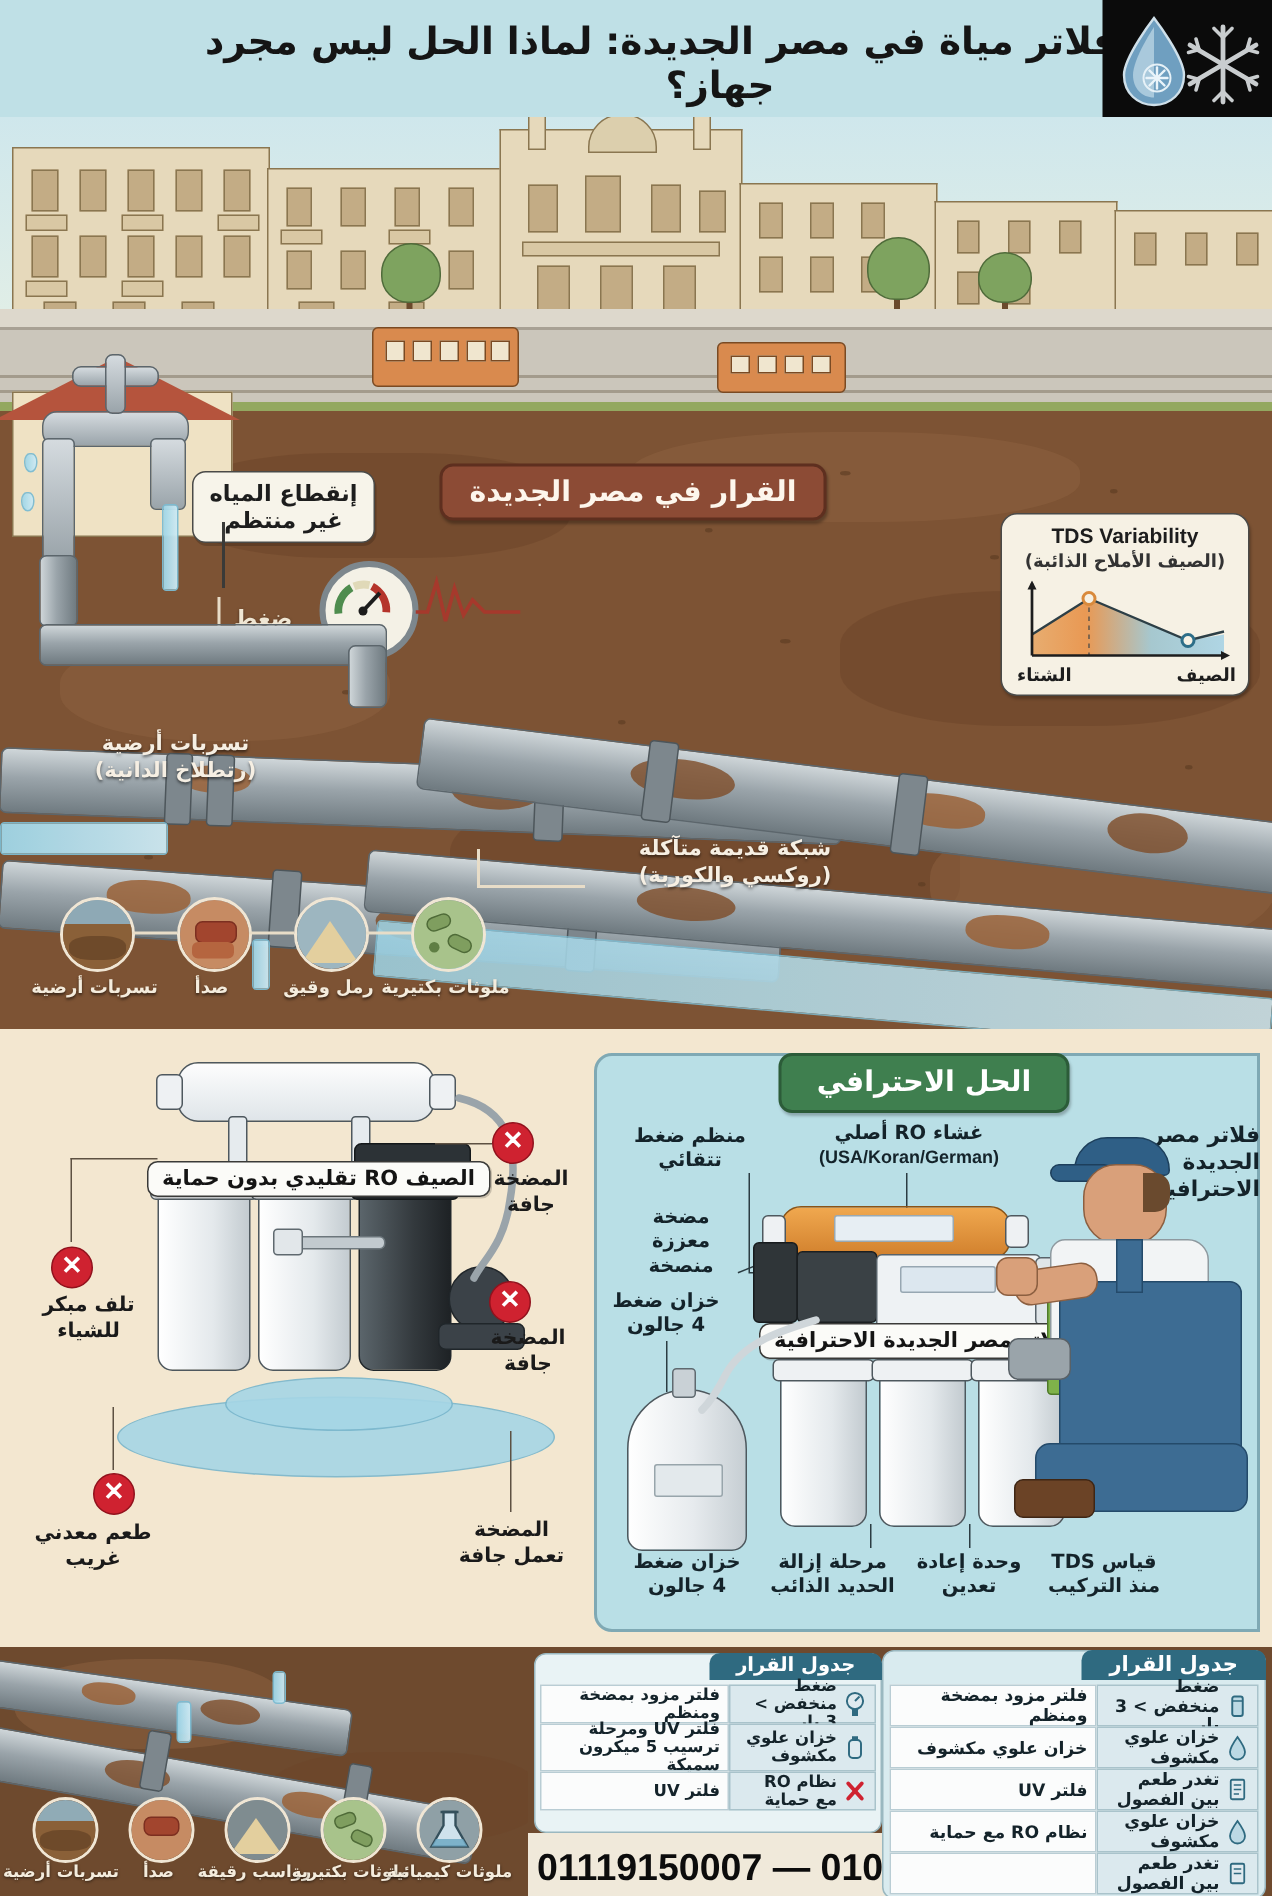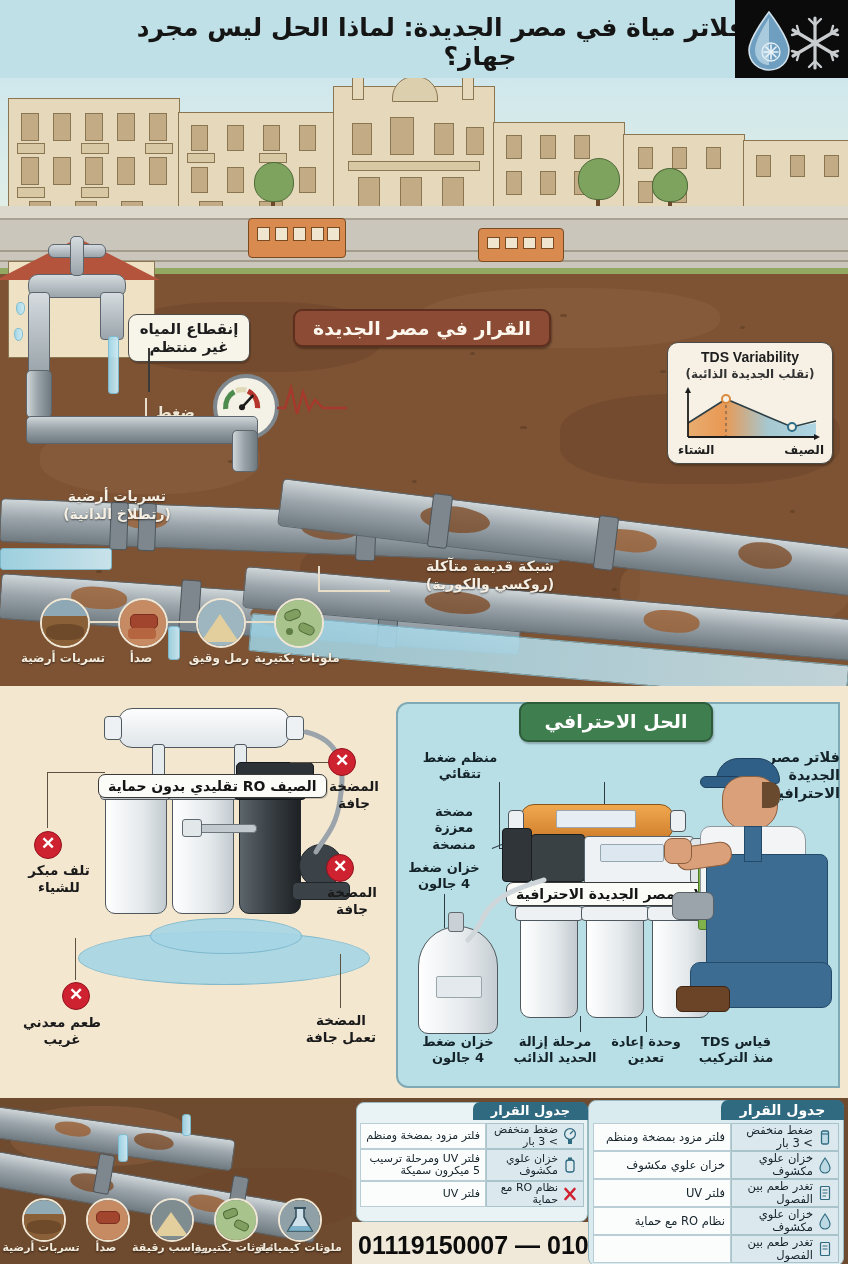--- a/index.html
+++ b/index.html
@@ -149,21 +149,21 @@
   #scene3{left:0;top:1098px;width:848px;height:166px;background:#6e4a2e;}
   #s3-left{position:absolute;left:0;top:0;width:352px;height:166px;background:#6e4a2e;overflow:hidden;}
 
   
   .tbl{position:absolute;background:#e9f3f5;border:1.5px solid #9ab8c0;border-radius:8px;}
   .tbl-head{position:absolute;background:#2f6a80;color:#ffffff;font-size:13px;font-weight:bold;
         text-align:center;border-radius:7px 7px 0 0;}
   .trow{position:absolute;display:flex;flex-direction:row;align-items:center;}
   .tcell-cond{background:#dbe9ee;border:1px solid #a9c3cb;color:#14232a;}
   .tcell-act{background:#fbfcfc;border:1px solid #b9cdd4;color:#14232a;}
-  .tcell{font-size:11px;font-weight:normal;line-height:1.1;padding:2px 5px;
+  .tcell{font-size:11px;font-weight:bold;line-height:1.1;padding:2px 5px;
         box-sizing:border-box;display:flex;align-items:center;}
   .ticon{width:16px;height:18px;flex:0 0 16px;margin-left:4px;}
 
   #phones{position:absolute;left:356px;top:1228px;width:346px;height:34px;
         color:#0c0c0c;font-size:25px;font-weight:bold;text-align:center;line-height:34px;
         font-family:"Liberation Sans",sans-serif;direction:ltr;}
   #phone-strip{position:absolute;left:352px;top:1222px;width:352px;height:42px;background:#f0e9da;}
 </style>
 </head>
 <body>
@@ -407,21 +407,21 @@
     <div class="water-stream" style="left:168px;top:548px;width:10px;height:32px;"></div>
     <div class="water-stream" style="left:250px;top:535px;width:598px;height:36px;transform:rotate(5deg);transform-origin:left center;opacity:.85;"></div>
 
     <div class="lbl-white" style="left:52px;top:410px;width:130px;">تسربات أرضية<br>(رتطلاخ الدانية)</div>
     <div class="lbl-white" style="left:400px;top:480px;width:180px;">شبكة قديمة متآكلة<br>(روكسي والكوربة)</div>
     <div class="leader" style="left:318px;top:512px;width:72px;"></div>
     <div class="leader-v" style="left:318px;top:488px;height:26px;"></div>
 
     <div id="tds-card">
       <div id="tds-title">TDS Variability</div>
-      <div id="tds-sub">(تقلب الجديدة الذائبة)</div>
+      <div id="tds-sub">(الصيف الأملاح الذائبة)</div>
       <svg id="tds-plot" viewBox="0 0 138 56">
         <defs>
           <linearGradient id="tdsg" x1="0" y1="0" x2="1" y2="0">
             <stop offset="0%" stop-color="#e6a766"></stop>
             <stop offset="28%" stop-color="#e89147"></stop>
             <stop offset="62%" stop-color="#9fc4cd"></stop>
             <stop offset="100%" stop-color="#a9d3e4"></stop>
           </linearGradient>
         </defs>
         <polygon points="6,36 44,12 110,40 134,36 134,50 6,50" fill="url(#tdsg)" opacity=".92"></polygon>
@@ -519,20 +519,21 @@
 
     <div class="bad-lbl" style="left:298px;top:326px;width:86px;">المضخة<br>تعمل جافة</div>
     <div class="leader-dv" style="left:340px;top:268px;height:54px;"></div>
 
     <div class="sol-lbl" style="left:752px;top:62px;width:88px;font-size:14.5px;text-align:right;">فلاتر مصر<br>الجديدة<br>الاحترافية</div>
 
     <div class="sol-lbl" style="left:418px;top:64px;width:84px;">منظم ضغط<br>تتقائي</div>
     <div class="leader-cv" style="left:499px;top:96px;height:66px;"></div>
     <div class="leader-c" style="left:499px;top:162px;width:24px;"></div>
 
+    <div class="sol-lbl" style="left:532px;top:62px;width:148px;">غشاء RO أصلي<br><span class="en">(USA/Koran/German)</span></div>
     <div class="leader-cv" style="left:604px;top:96px;height:26px;"></div>
 
     <div class="sol-lbl" style="left:414px;top:118px;width:80px;">مضخة<br>معززة منصخة</div>
     <div class="leader-c" style="left:492px;top:162px;width:30px;transform:rotate(-22deg);transform-origin:left center;"></div>
 
     <div class="sol-lbl" style="left:406px;top:174px;width:76px;">خزان ضغط<br>4 جالون</div>
     <div class="leader-cv" style="left:444px;top:208px;height:34px;"></div>
 
     <div class="membrane-or" style="left:520px;top:118px;width:152px;height:34px;"></div>
     <div class="abs" style="left:556px;top:124px;width:78px;height:16px;background:#e7eef3;border:1px solid #9aa9b3;border-radius:2px;"></div>

